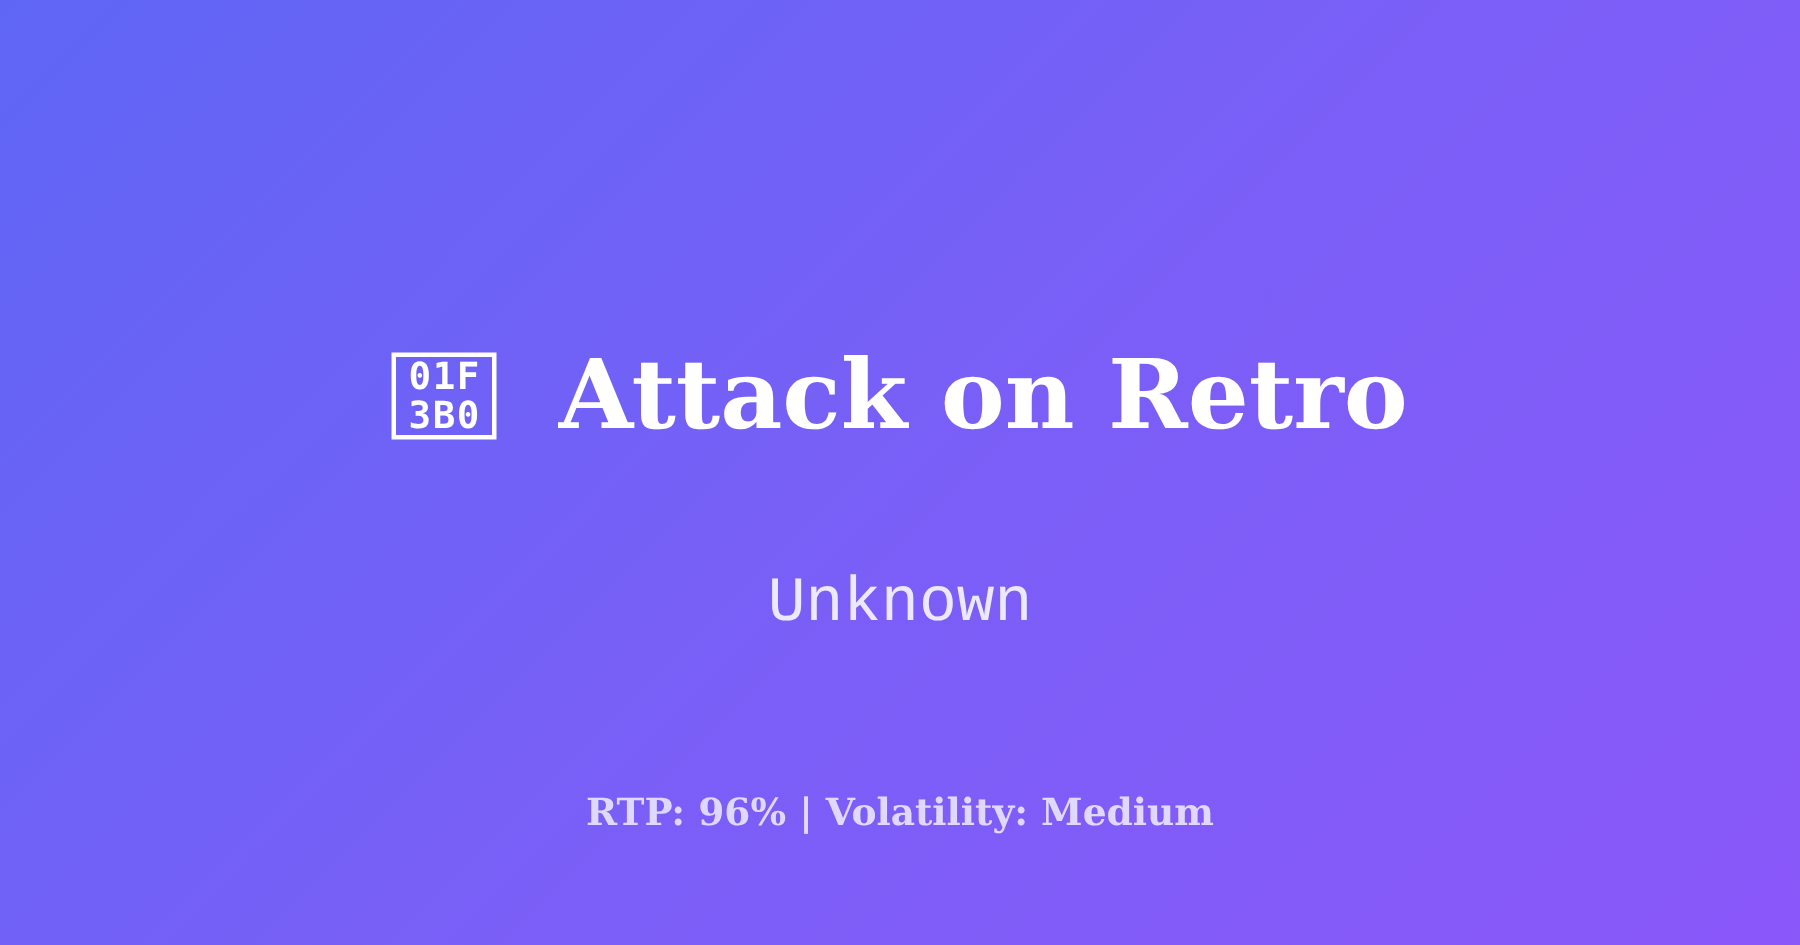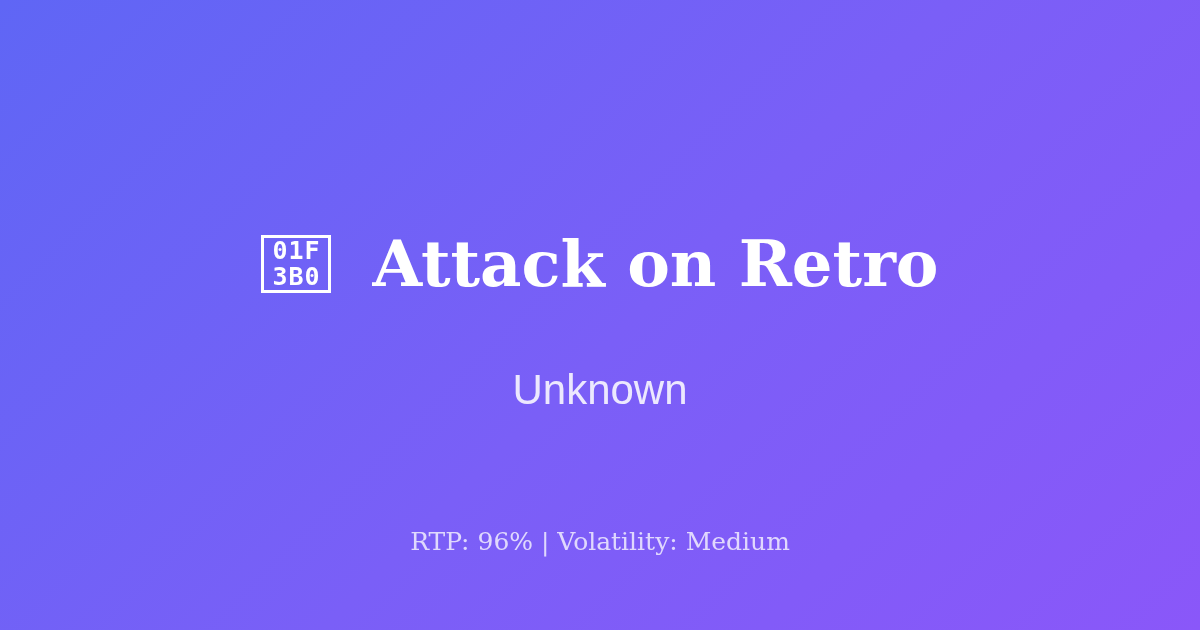--- a/index.html
+++ b/index.html
@@ -75,37 +75,37 @@
     letter-spacing: 0px;
     white-space: nowrap;
   }
 
   
   .og-subtitle {
     position: absolute;
     top: 362px;
     left: 0;
     right: 0;
-    margin: 4px;
-    font-family: Liberation Sans, sans-serif;
+    margin: 16px;
+    font-family: Liberation Mono, monospace;
     font-weight: 400;
     font-size: 42px;
     line-height: 1.15;
     color: rgba(255, 255, 255, 0.86);
   }
 
   
   .og-meta {
     position: absolute;
     top: 526px;
     left: 0;
     right: 0;
     margin: 0;
     font-family: "DejaVu Serif", "Liberation Serif", serif;
-    font-weight: 400;
+    font-weight: 700;
     font-size: 25px;
     line-height: 1.3;
     color: rgba(255, 255, 255, 0.76);
   }
 </style>
 </head>
 <body>
 
 <div class="og-card">
 

